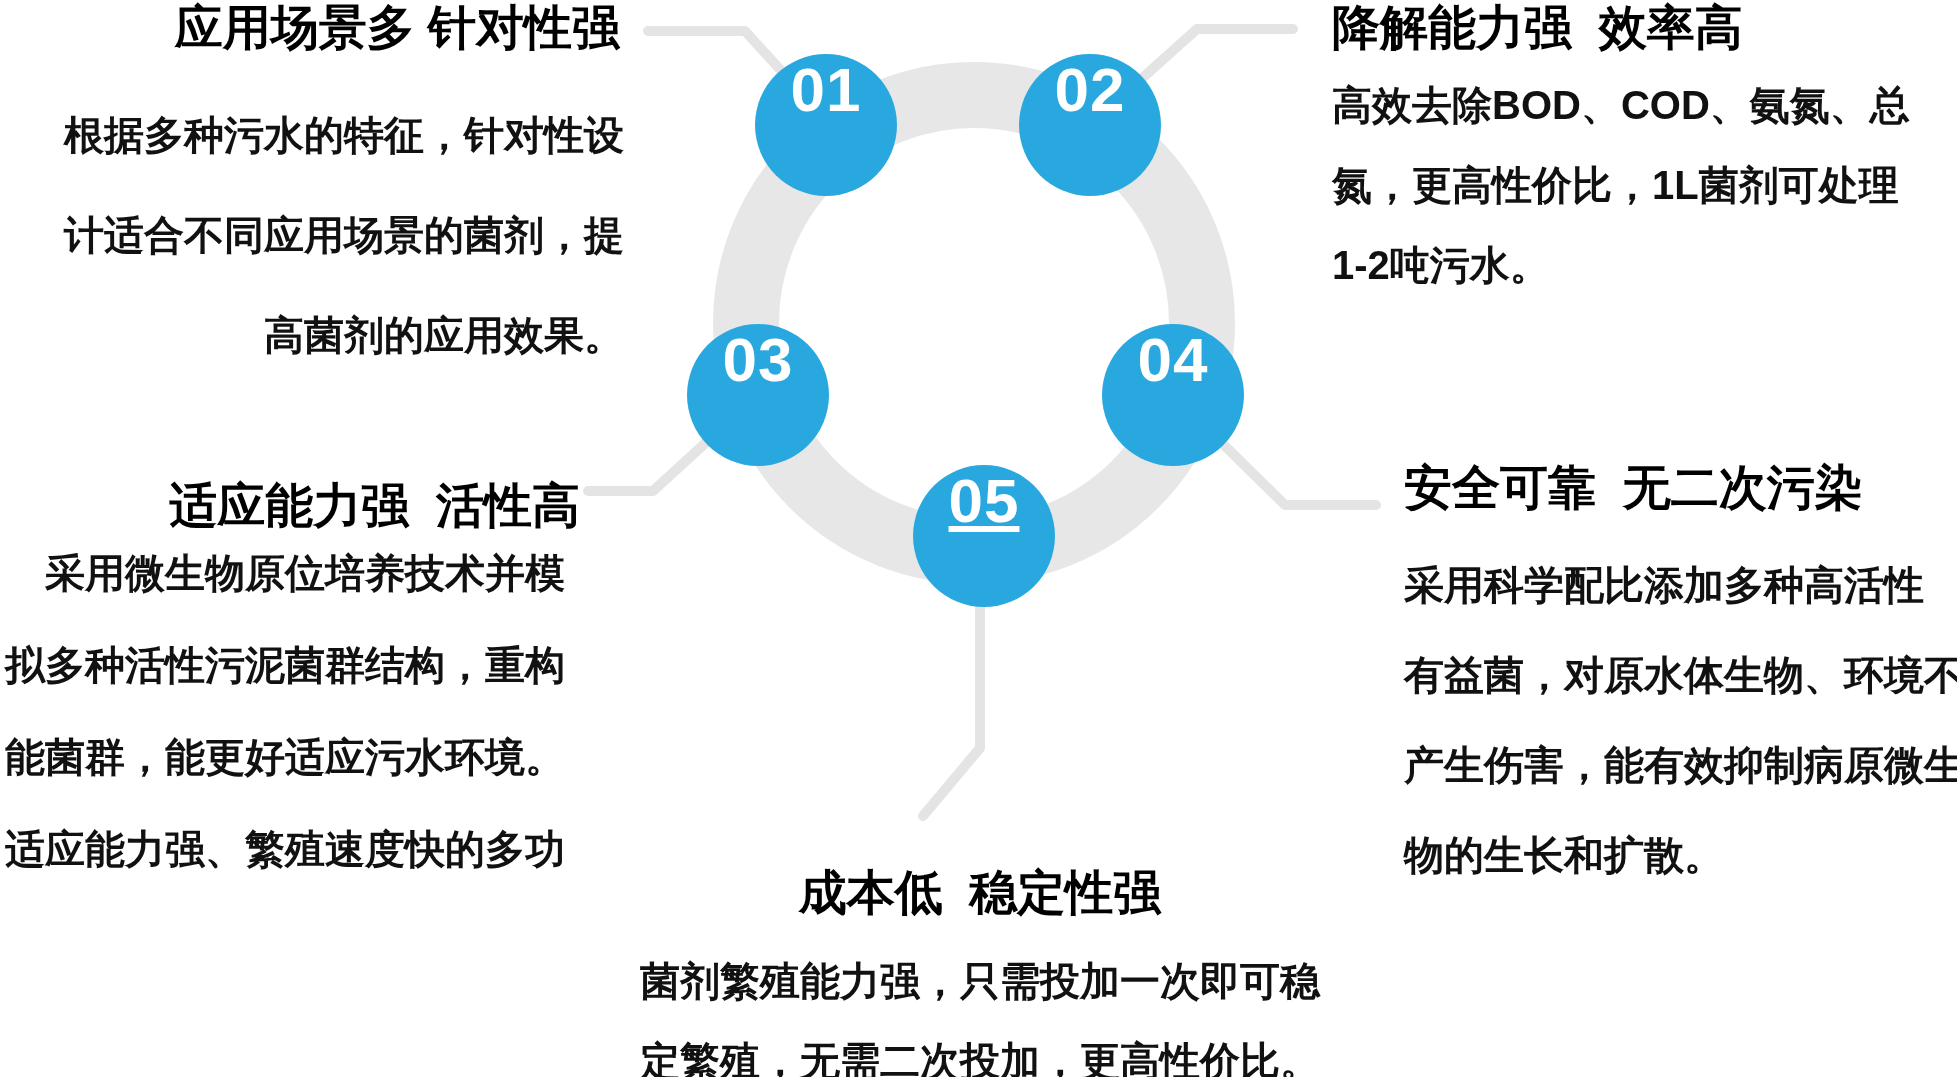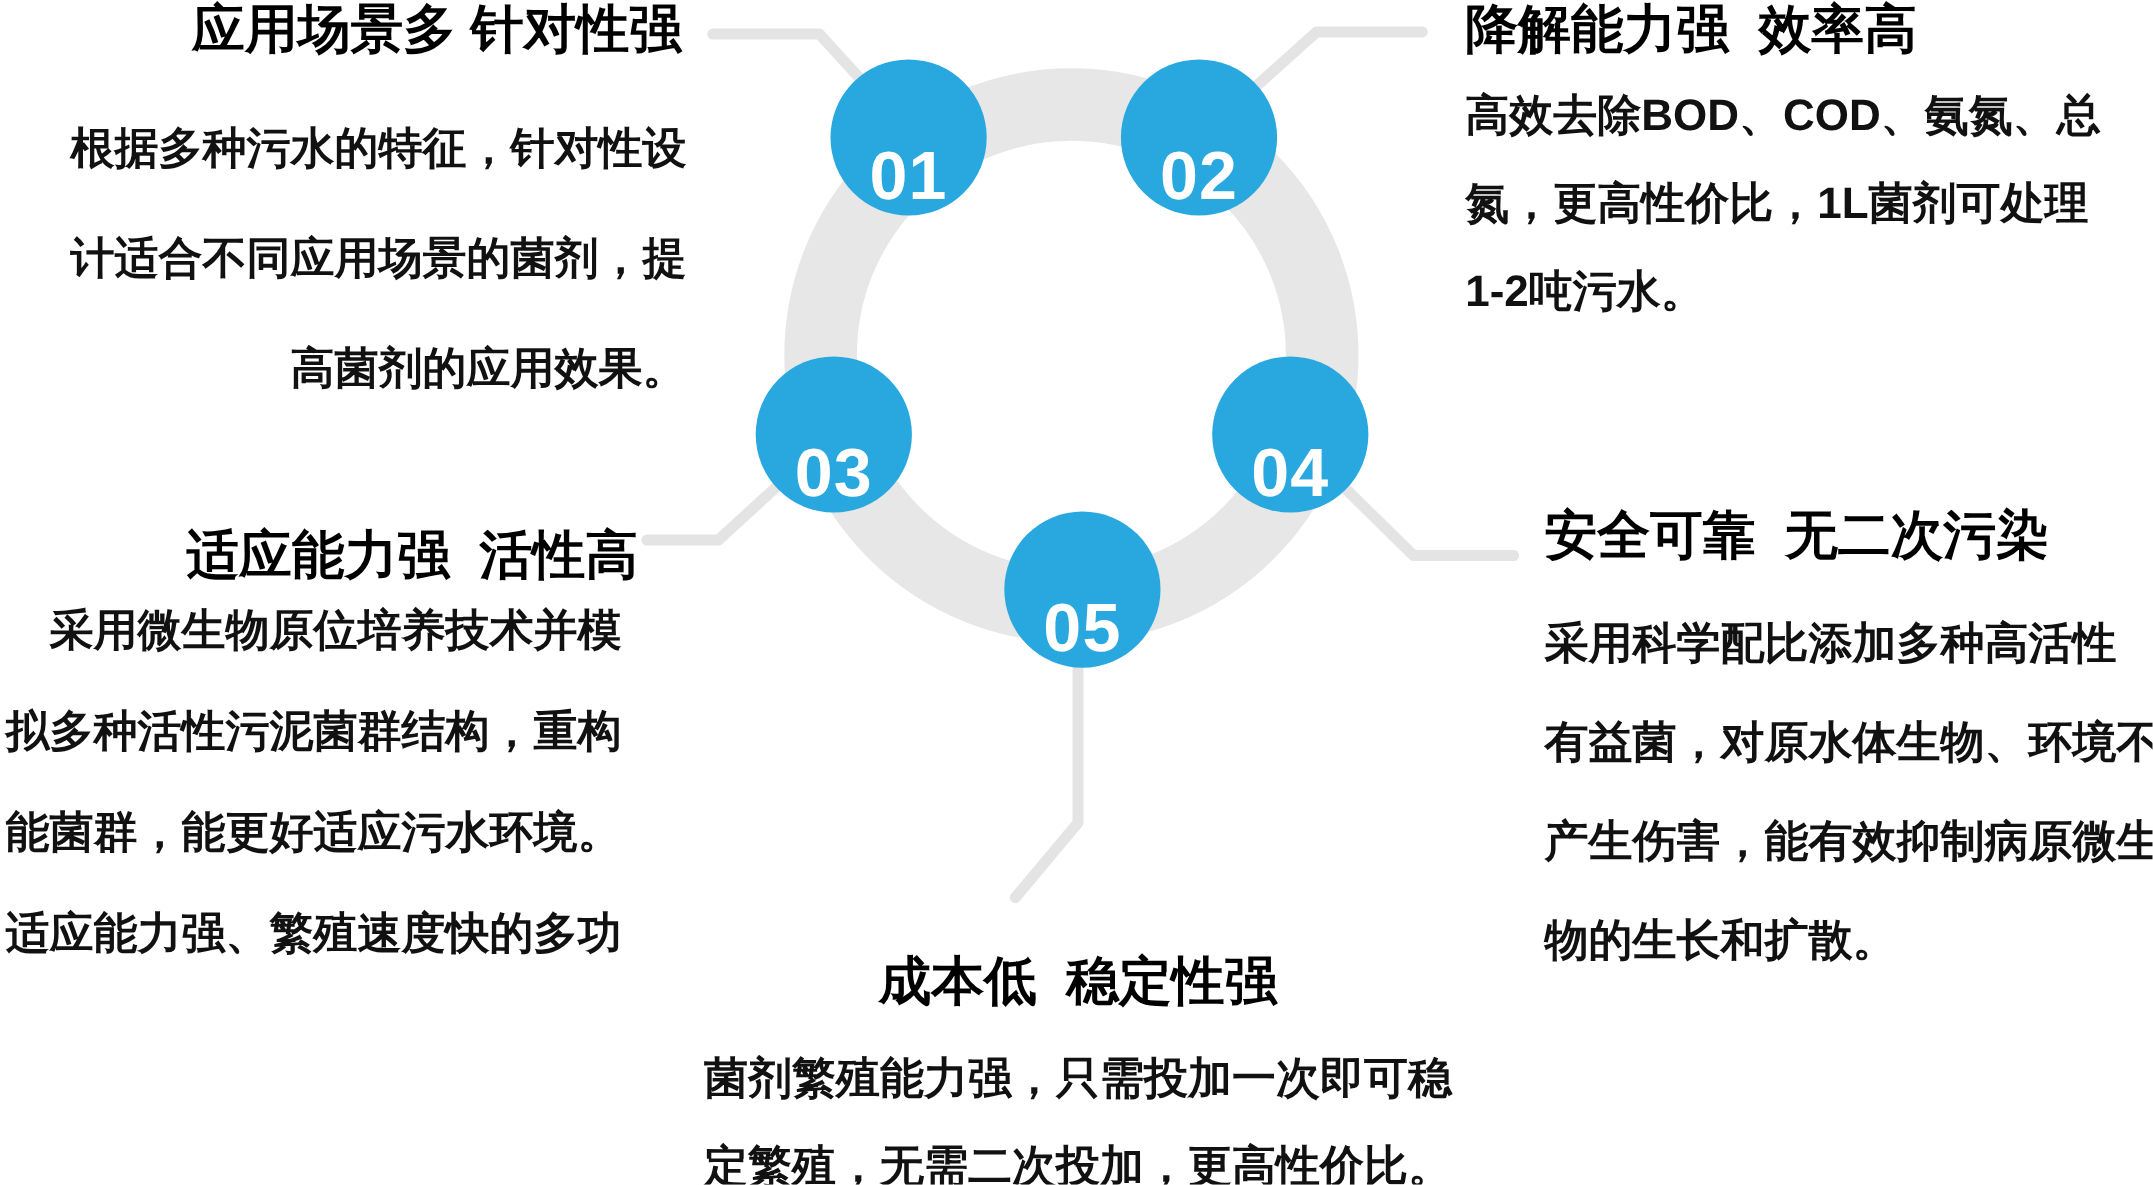--- a/index.html
+++ b/index.html
@@ -26,30 +26,30 @@
   .connectors polyline{
     fill:none;stroke:#e4e4e4;stroke-width:10;
     stroke-linecap:round;stroke-linejoin:round;
   }
   
   .node{
     position:absolute;
     width:142px;height:142px;
     border-radius:50%;
     background:#29a8e0;
-    display:flex;align-items:flex-end;justify-content:center;
+    display:flex;align-items:flex-start;justify-content:center;
     color:#ffffff;
     font-size:62px;font-weight:700;
     letter-spacing:1px;
   }
   .node-01{left:755px;top:54px;}
   .node-02{left:1019px;top:54px;}
   .node-03{left:687px;top:324px;}
   .node-04{left:1102px;top:324px;}
-  .node-05{left:913px;top:465px;}
+  .node-05{left:913px;top:465px;text-decoration:underline;}
   
   .title{
     position:absolute;
     font-size:48px;font-weight:700;
     color:#000000;
     line-height:56px;
     white-space:pre;
   }
   .body{
     position:absolute;

